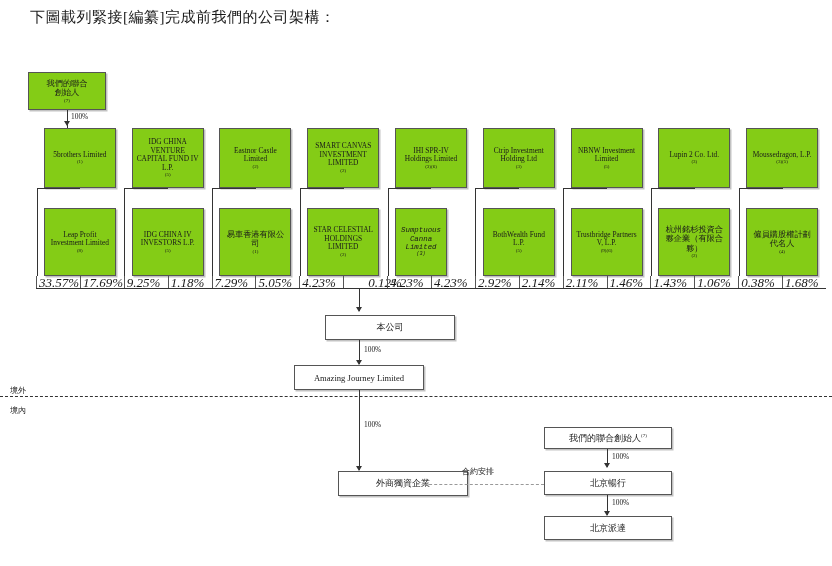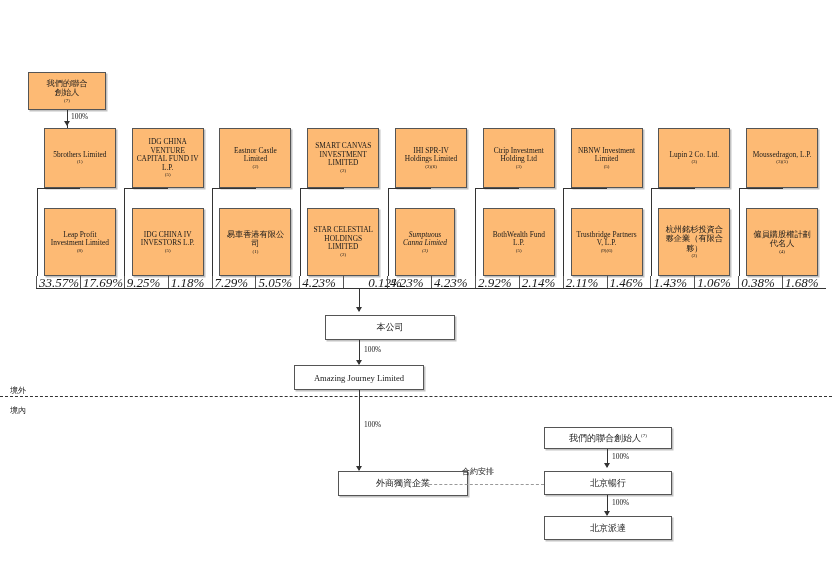--- a/index.html
+++ b/index.html
@@ -15,21 +15,21 @@
 
   .heading{
     position:absolute;left:30px;top:8px;
     font-size:15px;letter-spacing:.5px;white-space:nowrap;
   }
 
   .box{
     position:absolute;
     box-sizing:border-box;
     border:1px solid #555;
-    background:#fdba74;
+    background:#84cc16;
     display:flex;align-items:center;justify-content:center;
     text-align:center;
     line-height:1.15;
     padding:2px 3px;
     box-shadow:1.5px 1.5px 0 rgba(120,120,120,.45);
   }
   .box span{display:block;}
   .t1,.t2{font-size:7.4px;}
   .t2.cjk,.t1.cjk{font-size:8.2px;}
   .sup{font-size:5px;vertical-align:super;}
@@ -70,20 +70,21 @@
     font-size:9px;text-align:center;
     box-shadow:1.5px 1.5px 0 rgba(120,120,120,.45);
   }
   .bigbox.en{font-size:8.6px;}
 </style>
 </head>
 <body>
 
 <div id="stage">
 
+  <div class="heading">下圖載列緊接[編纂]完成前我們的公司架構：</div>
 
   <div class="box" id="founders-top" style="left:28px;top:72px;width:78px;height:38px;flex-direction:column;">
     <span class="t1 cjk">我們的聯合</span>
     <span class="t1 cjk">
         <span>創始人</span>
         <span class="sup">(7)</span>
       </span>
   </div>
 
   <div class="vline" style="left:67px;top:110px;height:18px;"></div>
@@ -131,21 +132,21 @@
         <span class="t2">STAR CELESTIAL HOLDINGS LIMITED<span class="sup">(2)</span></span>
       </div>
       <div class="vline" style="left: 299.833px; top: 188px; height: 88px;"></div>
       <div class="hline" style="left: 299.833px; top: 188px; width: 43.8889px;"></div>
       <div class="vline" style="left: 343.222px; top: 276px; height: 0px;"></div>
       <div class="pct" style="left: 299.333px; top: 276px; width: 43.8889px; height: 13px; border-left: 1px solid rgb(85, 85, 85);">4.23%</div>
       <div class="pct" style="left: 343.222px; top: 276px; width: 43.8889px; height: 13px; border-left: 1px solid rgb(85, 85, 85); padding-left: 24px;">0.12%</div>
       <div class="box" style="left: 395px; top: 128px; width: 72px; height: 60px;">
         <span class="t1">IHI SPR-IV Holdings Limited<span class="sup">(3)(6)</span></span>
       </div>
-      <div class="box" style="left: 395px; top: 208px; width: 60px; height: 68px;">
+      <div class="box" style="left: 395px; top: 208px; width: 52px; height: 68px; font-family: Liberation Mono, monospace;">
         <span class="t2 italic">Sumptuous Canna Limited<span class="sup">(3)</span></span>
       </div>
       <div class="vline" style="left: 387.611px; top: 188px; height: 88px;"></div>
       <div class="hline" style="left: 387.611px; top: 188px; width: 43.8889px;"></div>
       <div class="vline" style="left: 431px; top: 276px; height: 0px;"></div>
       <div class="pct" style="left: 387.111px; top: 276px; width: 43.8889px; height: 13px; border-left: 1px solid rgb(85, 85, 85);">4.23%</div>
       <div class="pct" style="left: 431px; top: 276px; width: 43.8889px; height: 13px; border-left: 1px solid rgb(85, 85, 85);">4.23%</div>
       <div class="box" style="left: 482.778px; top: 128px; width: 72px; height: 60px;">
         <span class="t1">Ctrip Investment Holding Ltd<span class="sup">(3)</span></span>
       </div>

